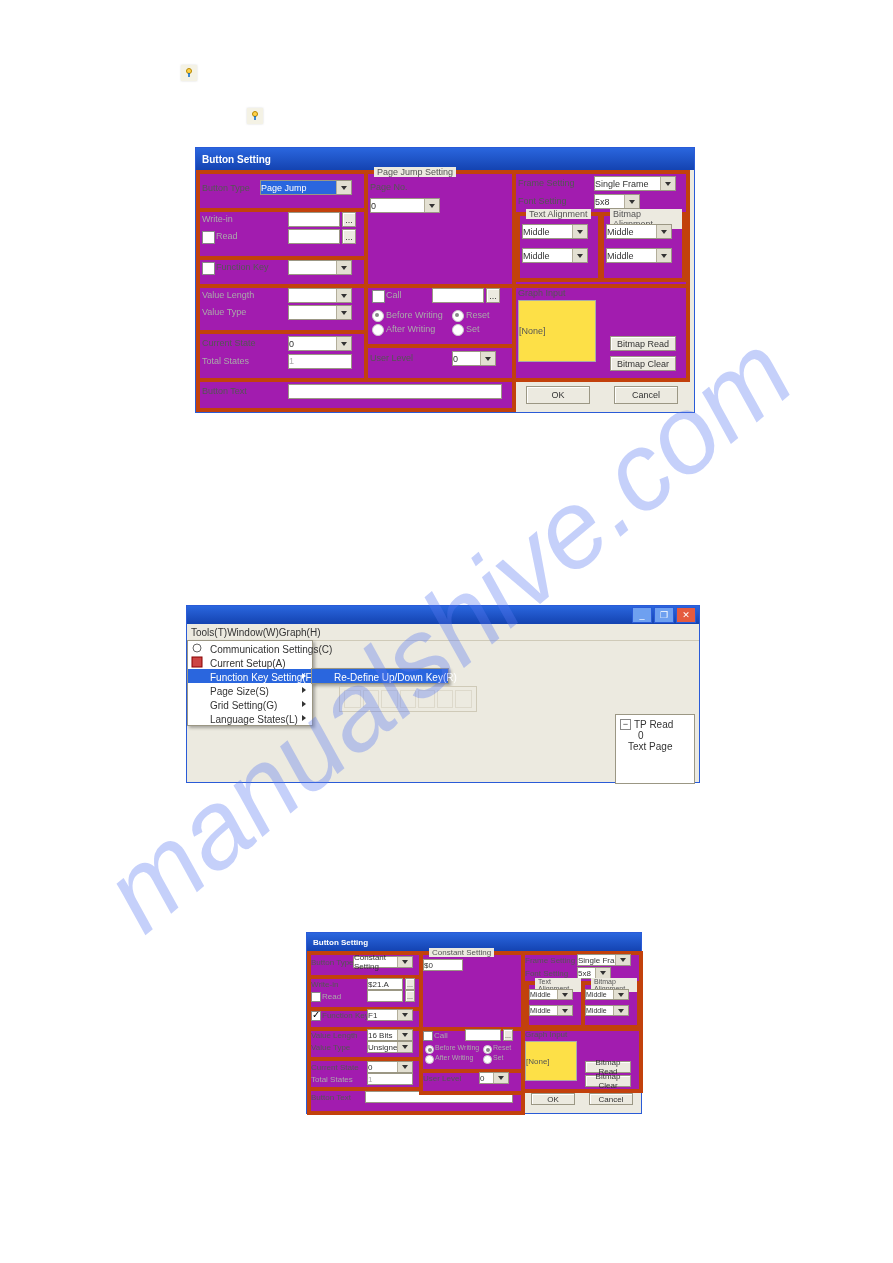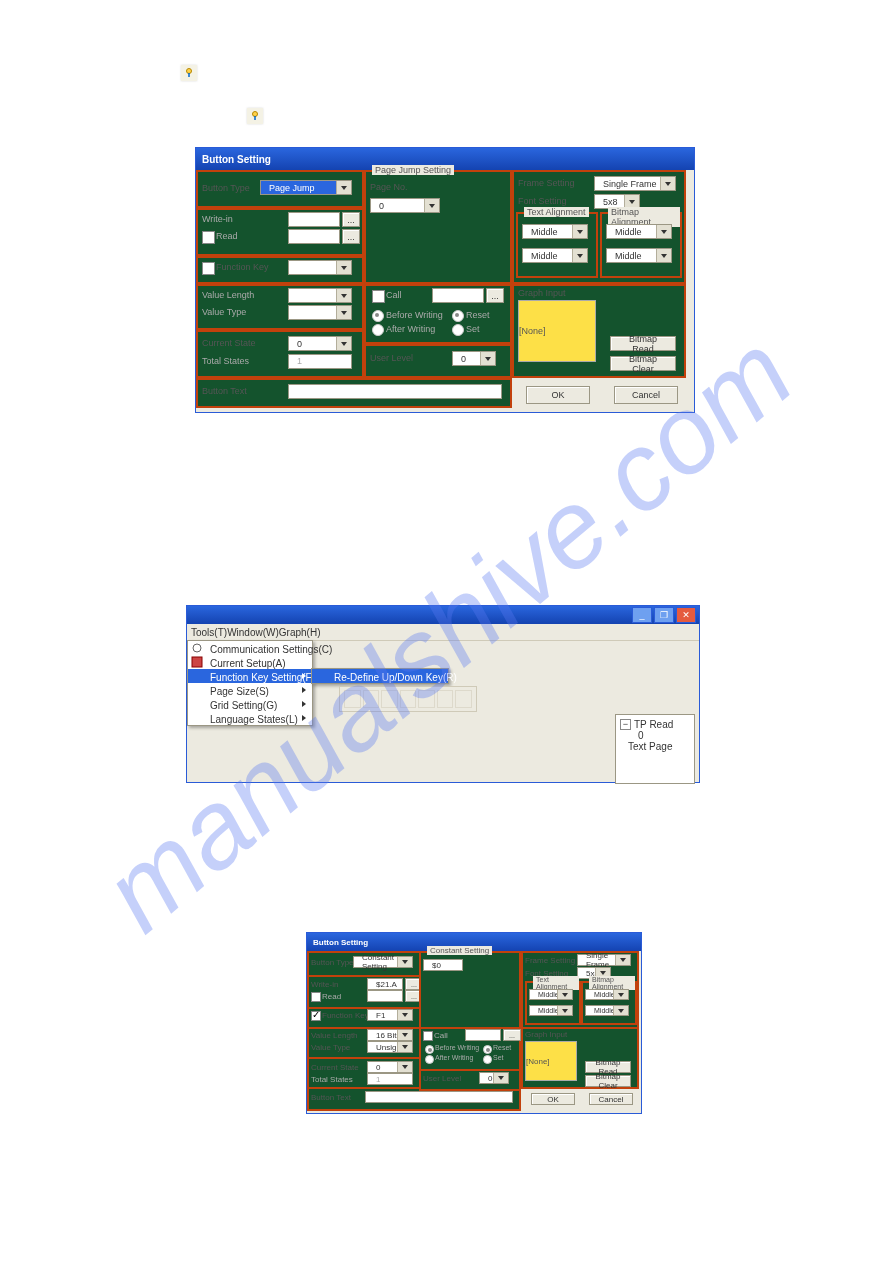--- a/index.html
+++ b/index.html
@@ -3,25 +3,25 @@
 <meta charset="utf-8">
 <style>
   body{margin:0;background:#fff;font-family:"Segoe UI",Tahoma,Arial,sans-serif;font-size:10px;color:#333}
   .page{width:893px;height:1263px;position:relative;background:#fff}
   .watermark{position:absolute;left:50%;top:50%;transform:translate(-50%,-50%) rotate(-40deg);font-size:110px;font-style:italic;font-weight:400;color:rgba(90,120,240,.35);pointer-events:none;z-index:5;white-space:nowrap}
   .pin{width:16px;height:16px;background:#f4f2e5;display:inline-flex;align-items:center;justify-content:center;position:absolute;box-shadow:0 0 2px rgba(0,0,0,.15)}
   .pin svg{width:10px;height:10px}
   .dialog{position:absolute;background:#eceae0;border:1px solid #2a5bd7}
   .titlebar{height:18px;background:linear-gradient(#2a66de,#1443b1);color:#fff;font-weight:bold;padding:2px 6px;font-size:10px;display:flex;align-items:center}
   .dlg-body{position:relative;padding:8px}
-  .groupbox{position:absolute;border:2px solid #c2410c;background:#14532d}
+  .groupbox{position:absolute;border:4px solid #c2410c;background:#a21caf}
   .groupbox>.gtitle{position:absolute;top:-7px;left:6px;background:#eceae0;padding:0 3px;font-size:9px;color:#555}
   .lbl{position:absolute;font-size:9px;color:#555}
   .lbl.dim{color:#aaa}
-  .select,.input,.btn{position:absolute;border:1px solid #9b9784;background:#fff;font-size:9px;height:15px;box-sizing:border-box;padding:1px 8px}
+  .select,.input,.btn{position:absolute;border:1px solid #9b9784;background:#fff;font-size:9px;height:15px;box-sizing:border-box;padding:1px 0}
   .select{display:flex;align-items:center}
   .select::after{content:"";position:absolute;right:0;top:0;bottom:0;width:14px;background:#e3e0d2;border-left:1px solid #b3ae9b}
   .select .arr{position:absolute;right:4px;top:5px;width:0;height:0;border-left:3px solid transparent;border-right:3px solid transparent;border-top:4px solid #333;z-index:1}
   .select.sel-blue{background:#2a66de;color:#fff}
   .btn{background:#eceae0;border:1px solid #9b9784;text-align:center;display:flex;align-items:center;justify-content:center;cursor:pointer;box-shadow:inset 1px 1px 0 #fff}
   .browse{width:14px}
   .chk{position:absolute;width:11px;height:11px;border:1px solid #888;background:#fff}
   .chk.checked::after{content:"✓";position:absolute;left:0;top:-3px;font-size:10px;color:#000}
   .radio{position:absolute;width:10px;height:10px;border:1px solid #888;border-radius:50%;background:#fff}
   .radio.dim{border-color:#ccc}

